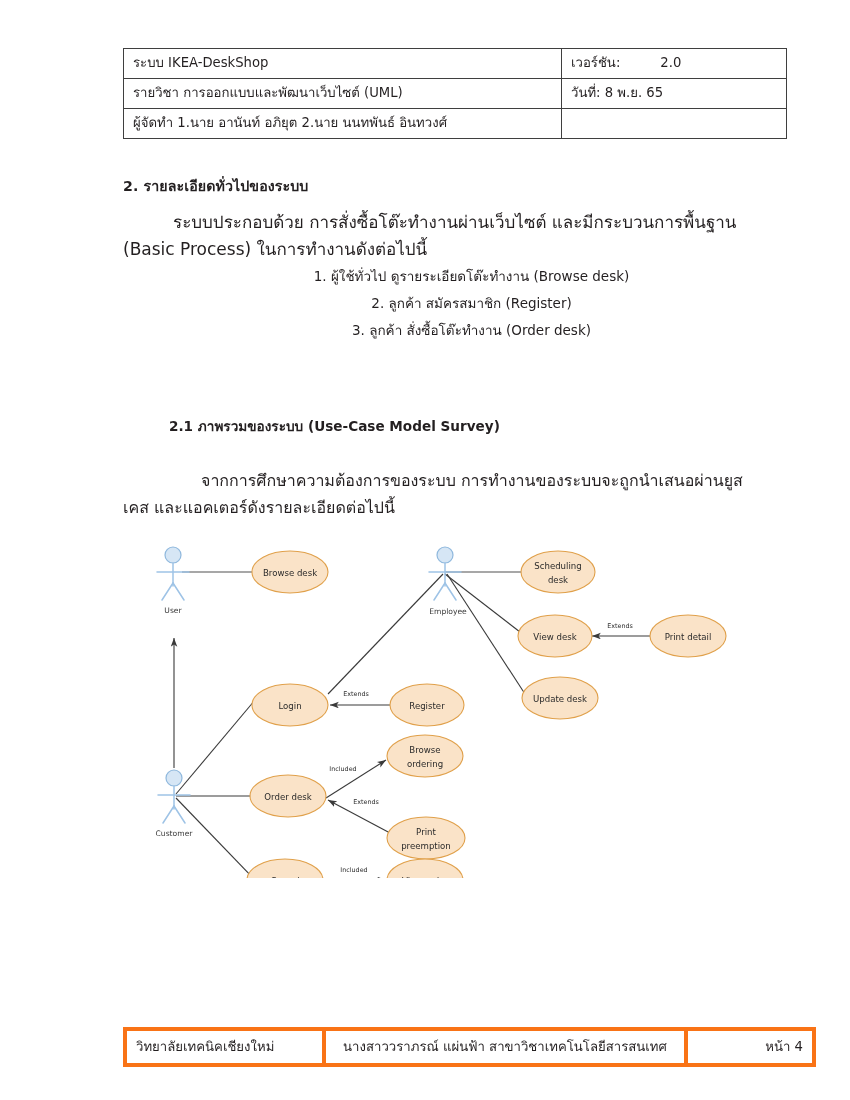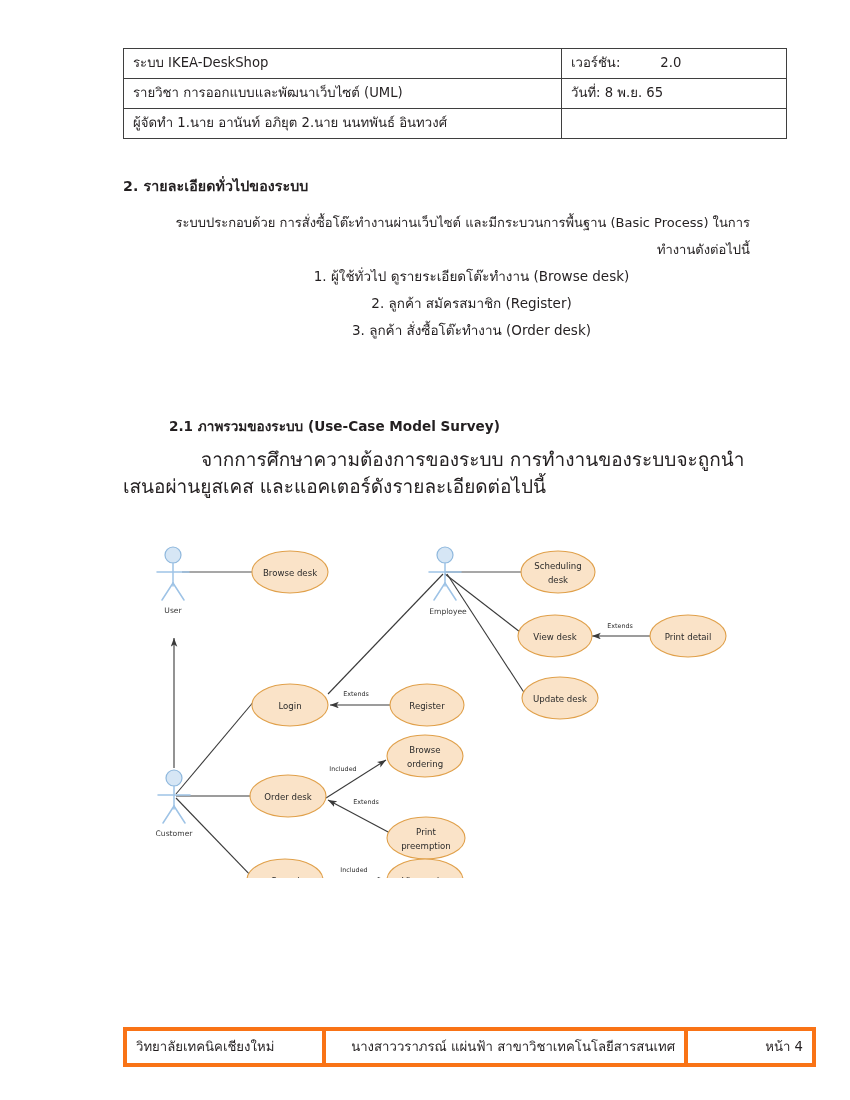--- a/index.html
+++ b/index.html
@@ -54,24 +54,23 @@
     top: 175px;
     font-size: 14.2px;
     font-weight: bold;
     letter-spacing: 0.1px;
   }
   .para-1 {
     position: absolute;
     left: 123px;
     top: 209px;
     width: 627px;
-    font-size: 13px;
+    font-size: 17px;
     line-height: 27px;
     text-indent: 50px;
-    text-align: right;
   }
   .numbered-list {
     position: absolute;
     left: 123px;
     top: 263px;
     width: 627px;
     margin: 0;
     padding: 0;
     list-style: none;
     font-size: 13.5px;
@@ -83,23 +82,23 @@
     position: absolute;
     left: 123px;
     top: 415px;
     font-size: 13.6px;
     font-weight: bold;
     padding-left: 46px;
   }
   .para-2 {
     position: absolute;
     left: 123px;
-    top: 446px;
-    width: 627px;
-    font-size: 19px;
+    top: 467px;
+    width: 627px;
+    font-size: 16px;
     line-height: 27px;
     text-indent: 78px;
   }
 
   
   .diagram-wrap {
     position: absolute;
     left: 140px;
     top: 528px;
     width: 590px;
@@ -163,21 +162,21 @@
     table-layout: fixed;
   }
   .footer-table td {
     border: 4px solid #f97316;
     padding: 5px 9px 6px 9px;
     font-size: 13.2px;
     height: 18px;
     vertical-align: middle;
   }
   .ft-col1 { width: 177px; text-align: left; }
-  .ft-col2 { width: 340px; text-align: right; }
+  .ft-col2 { width: 340px; text-align: center; }
   .ft-col3 { width: 106px; text-align: right; padding-right: 14px; }
 </style>
 </head>
 <body>
 
 <div class="page">
 
   <table class="header-table">
     <tbody>
       <tr>

